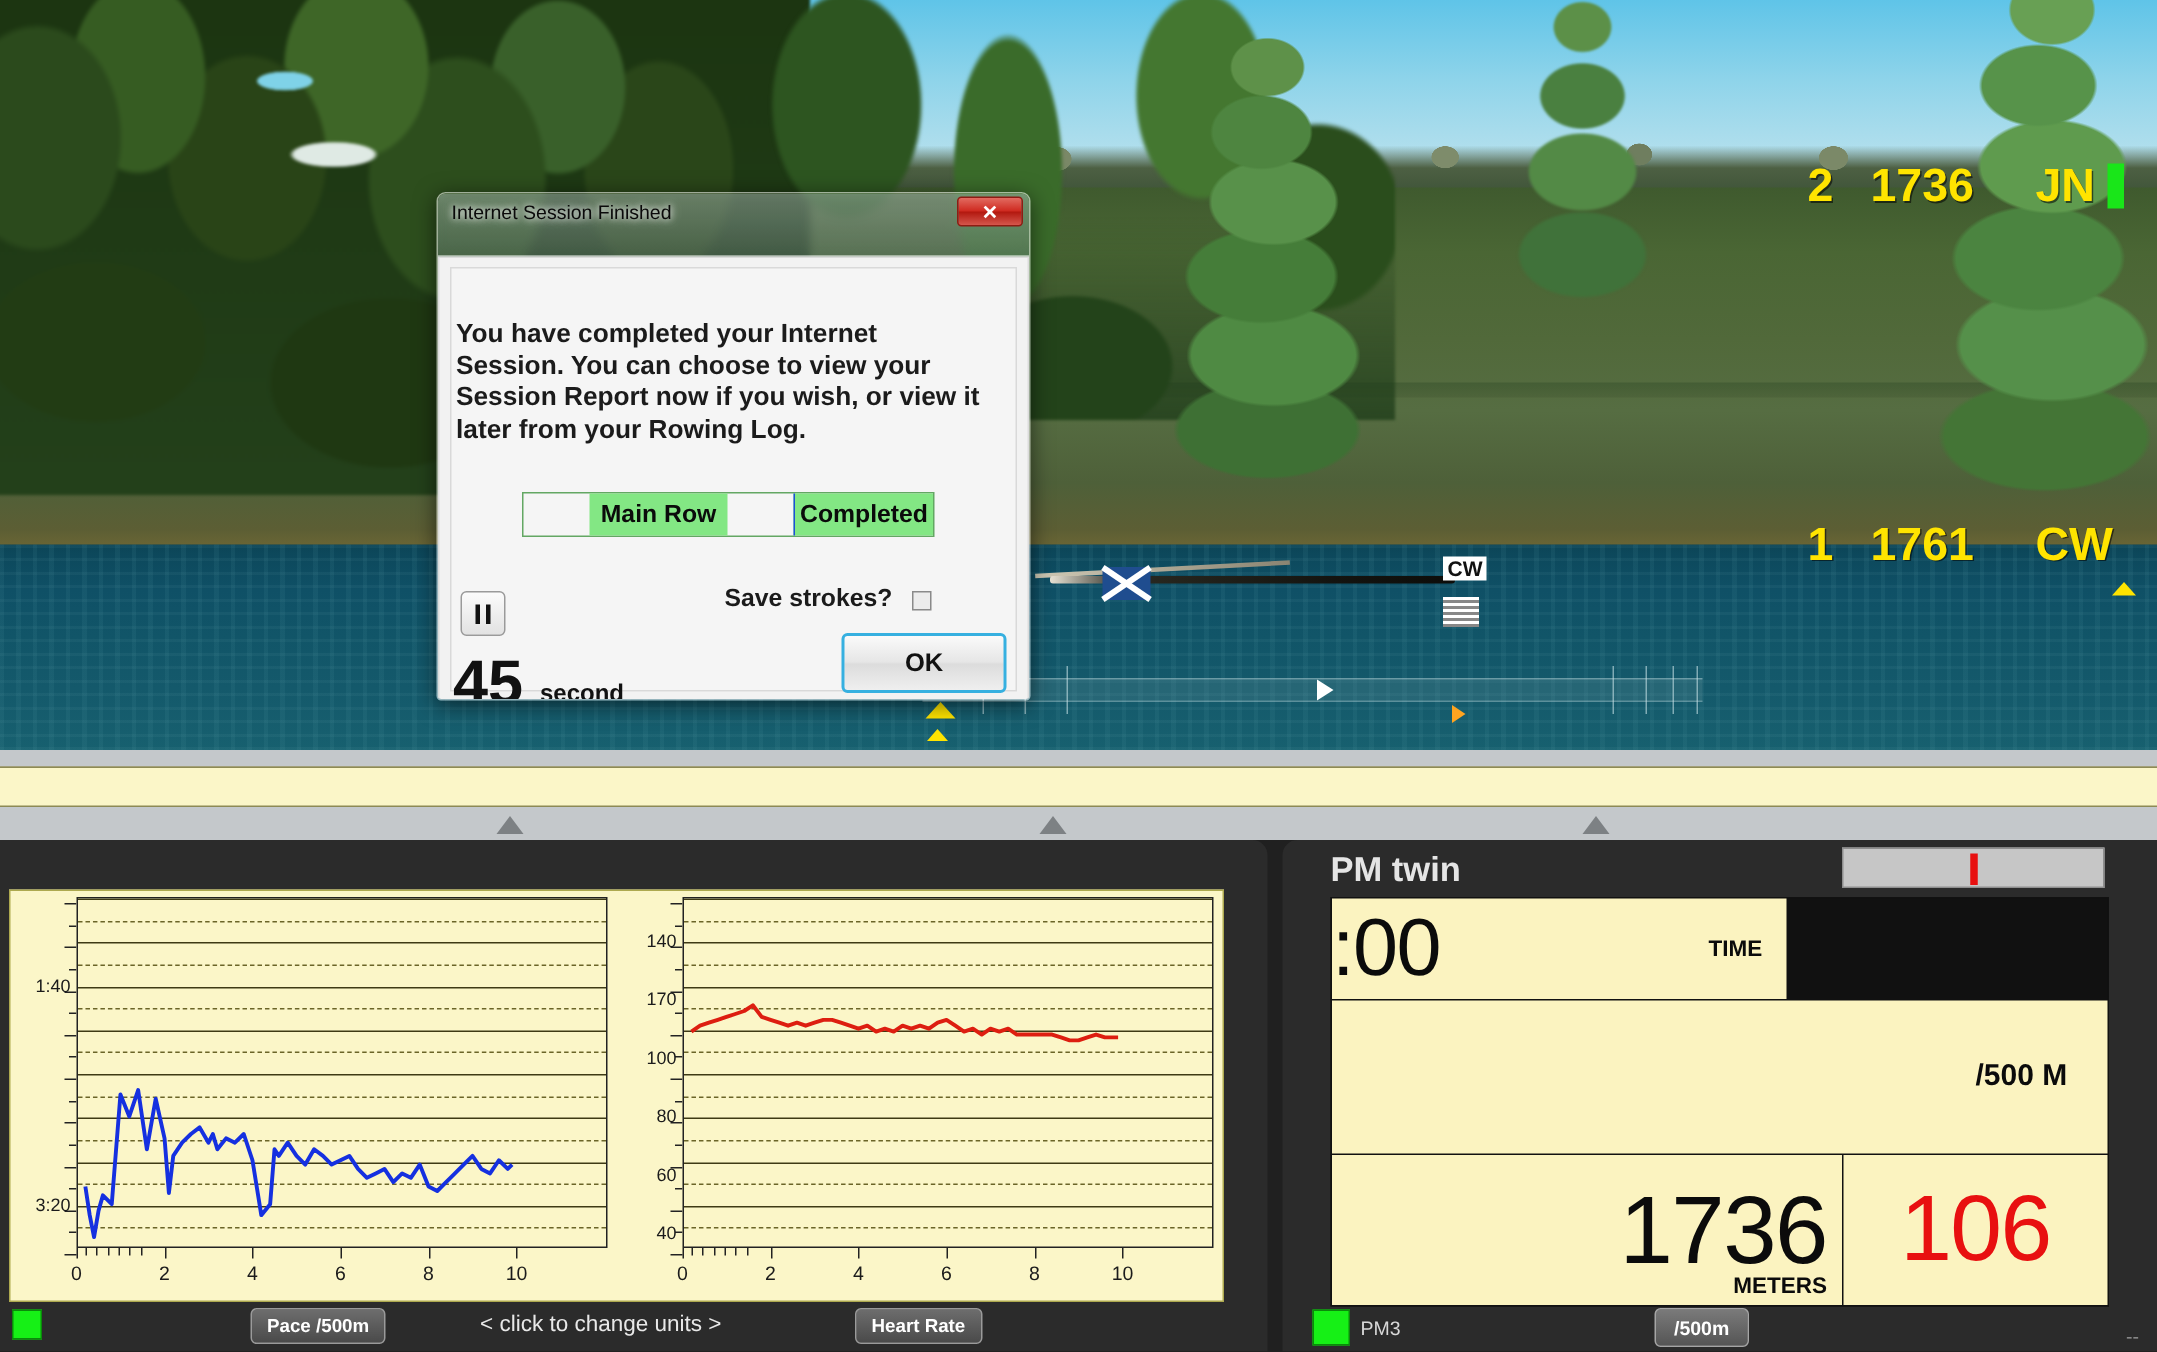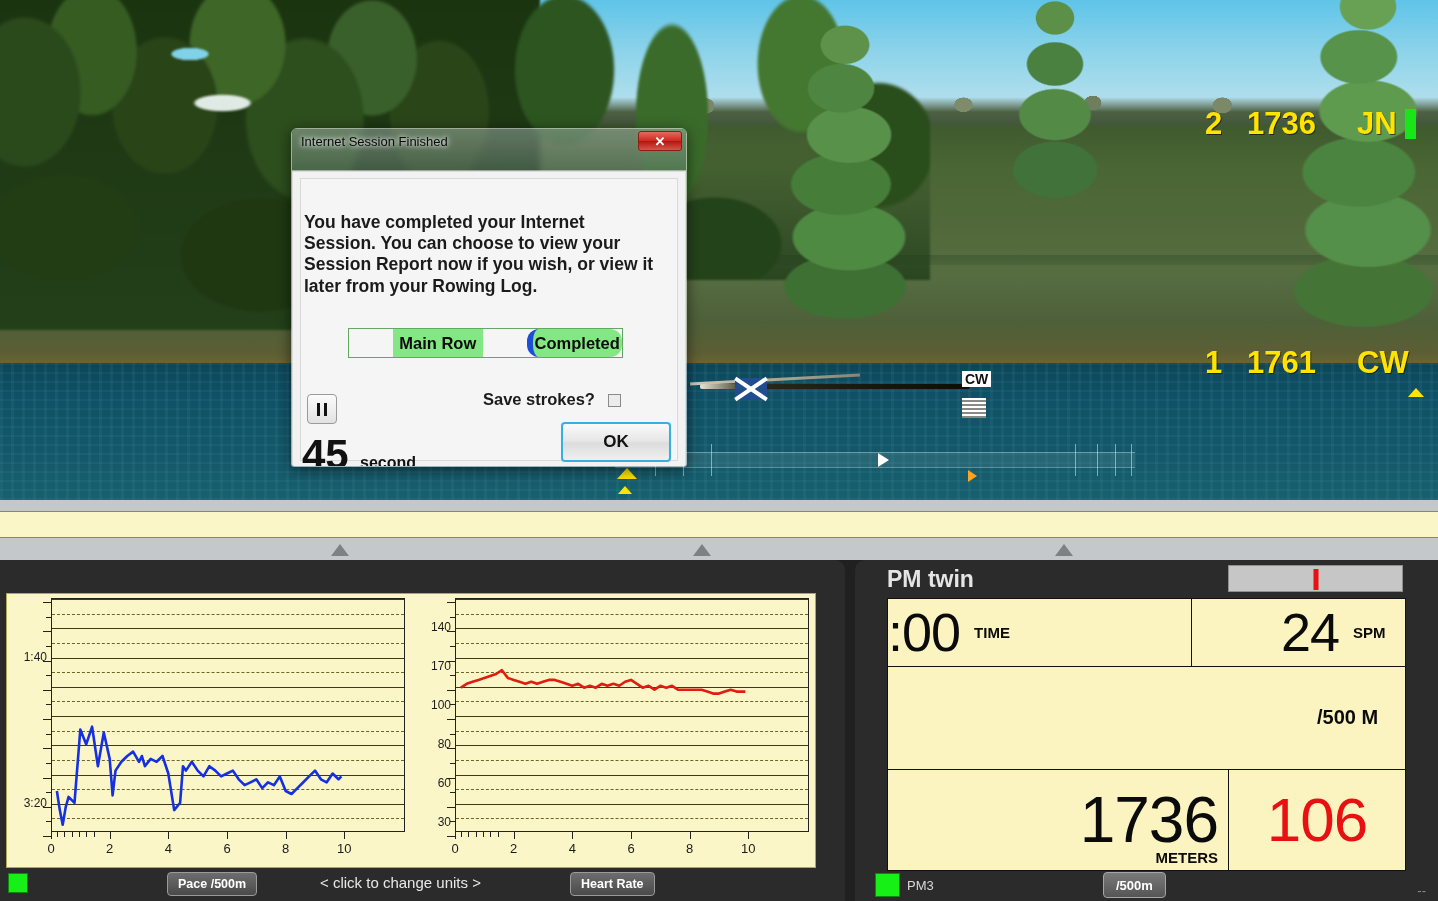--- a/index.html
+++ b/index.html
@@ -265,21 +265,21 @@
     position:absolute; left:55px; top:156px; width:275px; height:30px;
     display:flex; border:1px solid #63a763;
   }
   .seg-btn {
     flex:1; background:#83e784; color:#0b0b0b;
     font-size:16.5px; font-weight:bold;
     display:flex; align-items:center; justify-content:center;
     cursor:pointer;
     margin-left:44px;
   }
-  .seg-btn + .seg-btn { border-left:6px solid #1d4ed8;border-radius:12px; }
+  .seg-btn + .seg-btn { border-left:1px solid #1d4ed8; }
   .save-label {
     position:absolute; left:190px; top:218px;
     font-size:16.5px; font-weight:bold; color:#1b1b1b;
   }
   .save-box {
     position:absolute; left:315px; top:222px; width:13px; height:13px;
     border:1px solid #8a8a8a; background:#ececec;
     cursor:pointer;
   }
   .pause-btn {
@@ -402,21 +402,21 @@
     border:1px solid #111; background:#111;
     display:flex; flex-direction:column; gap:1px;
   }
   .pm-row { display:flex; gap:1px; }
   .pm-cell {
     background:#fbf3c0; display:flex; align-items:center; position:relative;
   }
   .pm-r1 { height:67px; }
   .pm-r2 { height:103px; }
   .pm-r3 { height:101px; }
-  .cell-time  { flex:0 0 303px; justify-content:flex-start; padding-right:8px; }
+  .cell-time  { flex:0 0 303px; justify-content:space-between; padding-right:8px; }
   .cell-spm   { flex:1; justify-content:flex-end; padding-right:8px; }
   .cell-pace  { flex:1; justify-content:flex-end; padding-right:8px; }
   .cell-meters{ flex:0 0 340px; justify-content:flex-end; padding-right:10px; }
   .cell-hr    { flex:1; justify-content:center; }
   .big-num { font-size:54px; font-weight:normal; color:#0b0b0b; line-height:1;
              font-family:"Liberation Sans", sans-serif; letter-spacing:-1px; }
   .pace-num { font-size:84px; color:#1533e8; line-height:1; letter-spacing:-2px;
               font-family:"Liberation Sans", sans-serif; }
   .hr-num  { font-size:62px; color:#e81010; line-height:1; letter-spacing:-1px;
              font-family:"Liberation Sans", sans-serif; }
@@ -615,21 +615,21 @@
             <div class="tk" style="top: 135.625px; width: 5px;"></div>
             <div class="tk" style="top: 150.25px; width: 8px;"></div>
             <div class="tk" style="top: 164.875px; width: 5px;"></div>
             <div class="tk" style="top: 179.5px; width: 8px;"></div>
             <div class="tk" style="top: 194.125px; width: 5px;"></div>
             <div class="tk" style="top: 208.75px; width: 8px;"></div>
             <div class="tk" style="top: 223.375px; width: 5px;"></div>
             <div class="tk" style="top: 238px; width: 8px;"></div>
           </div>
         <div class="ax-labels-left" id="hr-ylabels">
-            <div class="ax-lbl" style="top: 228.25px;">30</div>
+            <div class="ax-lbl" style="top: 228.25px;">40</div>
             <div class="ax-lbl" style="top: 189.25px;">60</div>
             <div class="ax-lbl" style="top: 150.25px;">80</div>
             <div class="ax-lbl" style="top: 111.25px;">100</div>
             <div class="ax-lbl" style="top: 72.25px;">170</div>
             <div class="ax-lbl" style="top: 33.25px;">140</div>
           </div>
         <div class="plot-box">
           <div class="gridlines" id="hr-grid">
               <div class="gl-solid" style="top: 0px;"></div>
               <div class="gl-dash" style="top: 14.625px;"></div>
@@ -688,24 +688,20 @@
     <div class="pm-strokebar">
       <div class="needle"></div>
     </div>
 
     <div class="pm-grid">
       <div class="pm-row pm-r1">
         <div class="pm-cell cell-time">
           <span class="big-num">:00</span>
           <span class="unit-sm">TIME</span>
         </div>
-        <div class="pm-cell cell-spm">
-          <span class="big-num">24</span>
-          <span class="unit-sm">SPM</span>
-        </div>
       </div>
 
       <div class="pm-row pm-r2">
         <div class="pm-cell cell-pace">
           <span class="unit-md">/500 M</span>
         </div>
       </div>
 
       <div class="pm-row pm-r3">
         <div class="pm-cell cell-meters">

